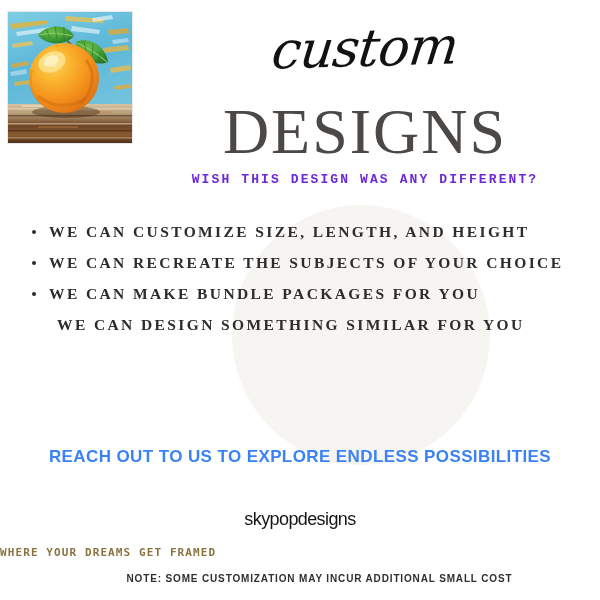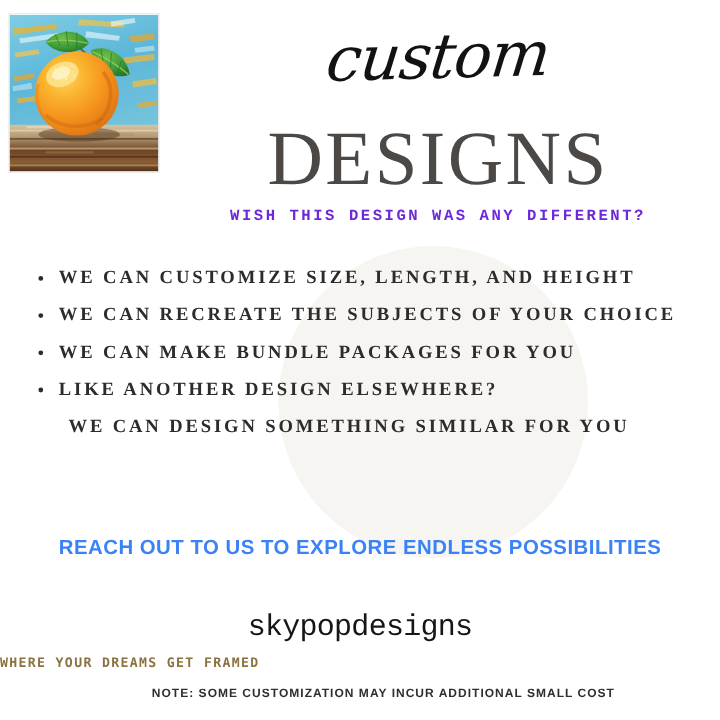--- a/index.html
+++ b/index.html
@@ -135,23 +135,23 @@
   }
 
   
   #brand-name {
     position: absolute;
     left: 0;
     right: 0;
     top: 510px;
     z-index: 3;
     text-align: center;
-    font-family: Liberation Mono, monospace;
+    font-family: Liberation Sans, sans-serif;
     font-weight: 400;
-    font-size: 25px;
+    font-size: 18px;
     line-height: 1;
     color: #161616;
     letter-spacing: -0.6px;
   }
   #brand-tagline {
     position: absolute;
     left: 0;
     right: 0;
     top: 547px;
     z-index: 3;
@@ -283,21 +283,20 @@
 <div class="hdr-wrap" id="custom-script" style="position:absolute;">custom</div>
 
 <div class="hdr-wrap" id="designs-title" style="position:absolute;">DESIGNS</div>
 
 <div class="hdr-wrap" id="tagline-question" style="position:absolute;">WISH  THIS  DESIGN  WAS ANY DIFFERENT?</div>
 
 <ul id="feature-list">
   <li class="bulleted">WE CAN CUSTOMIZE SIZE, LENGTH, AND HEIGHT</li>
   <li class="bulleted">WE CAN RECREATE THE SUBJECTS OF YOUR CHOICE</li>
   <li class="bulleted">WE CAN MAKE BUNDLE PACKAGES FOR YOU</li>
-  <li class="bulleted">LIKE ANOTHER DESIGN ELSEWHERE?</li>
   <li class="continuation">WE CAN DESIGN SOMETHING SIMILAR FOR YOU</li>
 </ul>
 
 <div id="cta-line">REACH OUT TO US TO EXPLORE ENDLESS POSSIBILITIES</div>
 
 <div id="brand-name">skypopdesigns</div>
 <div id="brand-tagline">WHERE YOUR DREAMS GET FRAMED</div>
 <div id="footnote">NOTE: SOME CUSTOMIZATION MAY INCUR ADDITIONAL SMALL COST</div>
 
 </body></html>

